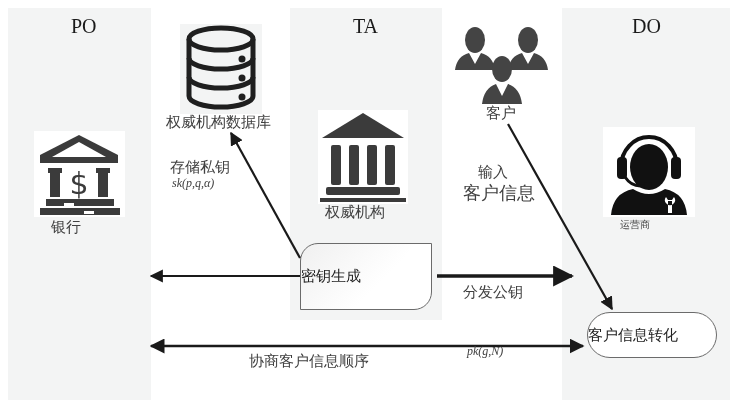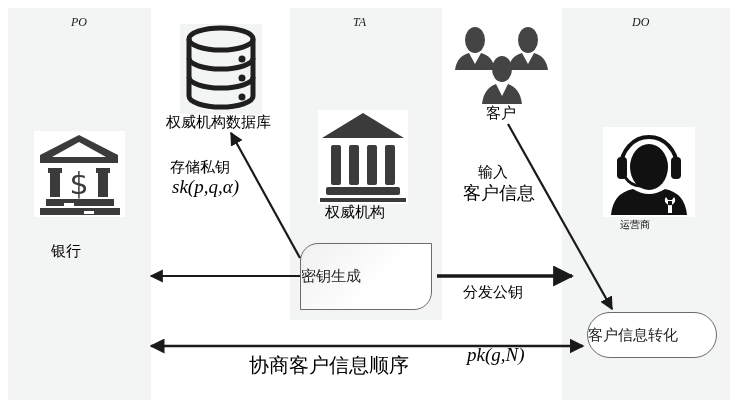--- a/index.html
+++ b/index.html
@@ -3,23 +3,23 @@
   <meta charset="utf-8">
   <style>
     html, body { margin: 0; padding: 0; background: #ffffff; }
     body { width: 739px; height: 408px; position: relative; overflow: hidden;
            font-family: "DejaVu Sans", "Liberation Sans", sans-serif; color: #222; }
     .panel { position: absolute; background: #f3f4f4; }
     #panel-po { left: 8px; top: 8px; width: 143px; height: 392px; }
     #panel-ta { left: 290px; top: 8px; width: 152px; height: 312px; }
     #panel-do { left: 562px; top: 8px; width: 168px; height: 392px; }
     .panel-title { position: absolute; font-family: "Liberation Serif", "DejaVu Serif", serif;
-                   font-size: 12px; color: #1a1a1a; font-style: italic; }
-    .label { position: absolute; font-size: 14px; color: #000000; white-space: nowrap; }
-    .math { font-family: "Liberation Serif", "DejaVu Serif", serif; font-style: italic; font-size: 19px; }
+                   font-size: 20px; color: #1a1a1a; }
+    .label { position: absolute; font-size: 14px; color: #404040; white-space: nowrap; }
+    .math { font-family: "Liberation Serif", "DejaVu Serif", serif; font-style: italic; font-size: 12px; }
     .icon-box { position: absolute; background: #ffffff; }
     svg.overlay { position: absolute; left: 0; top: 0; }
     .proc { position: absolute; border: 1px solid #6b6b6b; background: #ffffff;
             border-radius: 18px 0 18px 0; display: flex; align-items: center; justify-content: flex-start;
             font-size: 15px; color: #222; box-sizing: border-box; }
     #proc-keygen { left: 300px; top: 243px; width: 132px; height: 67px;
                    background: linear-gradient(135deg, #f0f0f0, #ffffff 60%); }
     #proc-convert { left: 587px; top: 312px; width: 130px; height: 46px; border-radius: 30px; }
   </style>
 </head>
@@ -43,21 +43,21 @@
     <rect x="16" y="42" width="10" height="24" fill="#3b3b3b"></rect>
     <rect x="62" y="37" width="14" height="5" fill="#3b3b3b"></rect>
     <rect x="64" y="42" width="10" height="24" fill="#3b3b3b"></rect>
     <text x="45" y="63" text-anchor="middle" font-family="DejaVu Sans, sans-serif" font-size="30" fill="#3b3b3b">$</text>
     <rect x="12" y="68" width="68" height="7" fill="#3b3b3b"></rect>
     <rect x="6" y="77" width="80" height="7" fill="#3b3b3b"></rect>
     <rect x="30" y="72" width="10" height="3" fill="#ffffff"></rect>
     <rect x="50" y="80" width="10" height="3" fill="#ffffff"></rect>
   </svg>
 </div>
-<div class="label" style="left:51px; top:218px; font-size:15px;margin-top:24px;">银行</div>
+<div class="label" style="left:51px; top:218px; font-size:15px;">银行</div>
 
 <div class="icon-box" style="left:180px; top:24px; width:82px; height:90px; background:#f3f4f4;">
   <svg width="82" height="90" viewBox="0 0 82 90">
     <g fill="none" stroke="#1f1f1f" stroke-width="5">
       <ellipse cx="41" cy="15" rx="32" ry="11"></ellipse>
       <path d="M9,15 V72 A32,11 0 0 0 73,72 V15"></path>
       <path d="M9,34 A32,11 0 0 0 73,34"></path>
       <path d="M9,53 A32,11 0 0 0 73,53"></path>
     </g>
     <circle cx="62" cy="35" r="3.5" fill="#1f1f1f"></circle>
@@ -138,13 +138,13 @@
 
 <div class="label" style="left:170px; top:158px; font-size:15px;">存储私钥</div>
 <div class="label math" style="left:172px; top:176px;">sk(p,q,α)</div>
 
 <div class="label" style="left:478px; top:163px; font-size:15px;">输入</div>
 <div class="label" style="left:463px; top:181px; font-size:18px;">客户信息</div>
 
 <div class="label" style="left:463px; top:283px; font-size:15px;">分发公钥</div>
 <div class="label math" style="left:467px; top:301px;margin-top:43px;">pk(g,N)</div>
 
-<div class="label" style="left:249px; top:352px; font-size:20px;">协商客户信息顺序</div>
+<div class="label" style="left:249px; top:352px; font-size:15px;">协商客户信息顺序</div>
 
 </body></html>

